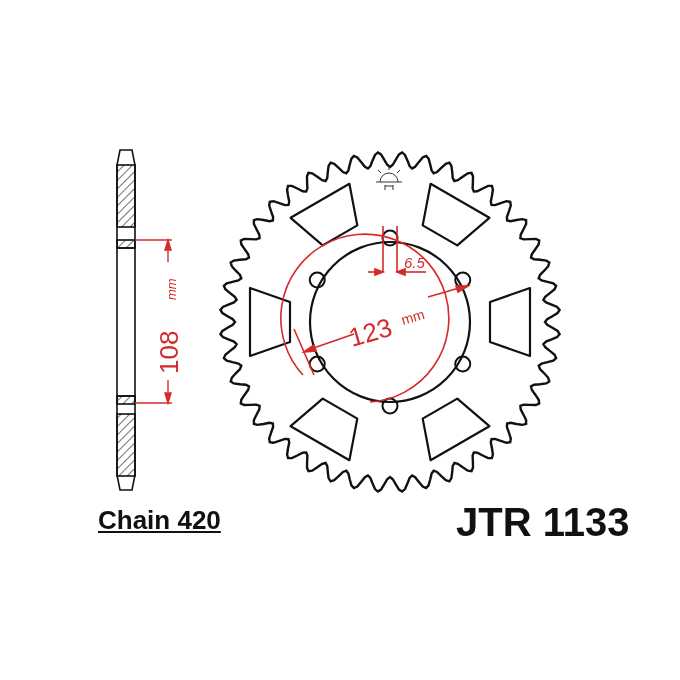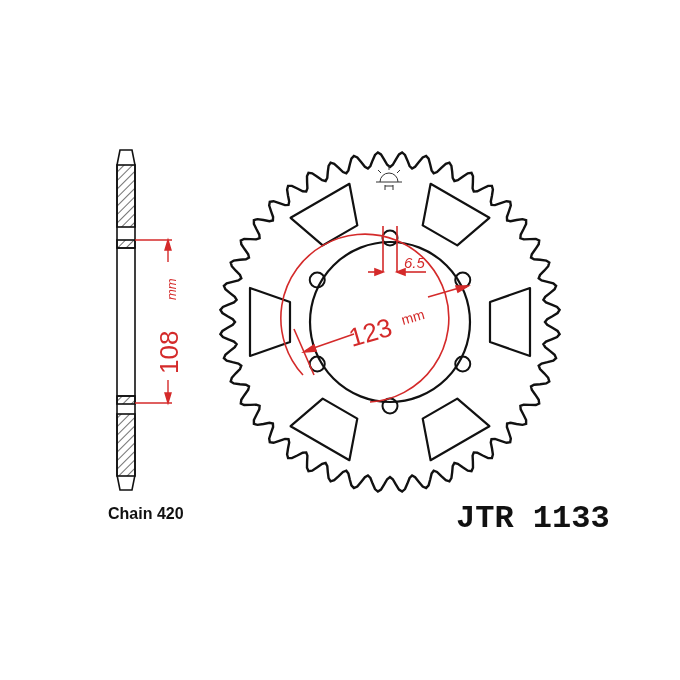--- a/index.html
+++ b/index.html
@@ -1,20 +1,20 @@
 <!DOCTYPE html>
 <html><head>
   <meta charset="utf-8">
   <style>
     html, body { margin: 0; padding: 0; background: #ffffff; }
     body { width: 680px; height: 680px; position: relative; overflow: hidden; font-family: "Liberation Sans", sans-serif; }
     #canvas { position: absolute; left: 0; top: 0; width: 680px; height: 680px; }
     .label { position: absolute; font-family: "Liberation Sans", sans-serif; font-weight: bold; color: #111111; white-space: nowrap; }
-    #chain-label { left: 108px; top: 505px; font-size: 16px; }
-    #part-label { left: 456px; top: 500px; font-size: 32px; font-family: Liberation Mono, monospace; }
+    #chain-label { left: 98px; top: 505px; font-size: 26px; text-decoration: underline; }
+    #part-label { left: 456px; top: 500px; font-size: 40px; }
   </style>
 </head>
 <body>
 
 <svg id="canvas" viewBox="0 0 680 680" xmlns="http://www.w3.org/2000/svg">
 
   <g fill="none" stroke="#111" stroke-width="1.6">
     <defs>
       <pattern id="hatch" patternUnits="userSpaceOnUse" width="6" height="6" patternTransform="rotate(45)">
         <line x1="0" y1="0" x2="0" y2="6" stroke="#111" stroke-width="1.2"></line>

